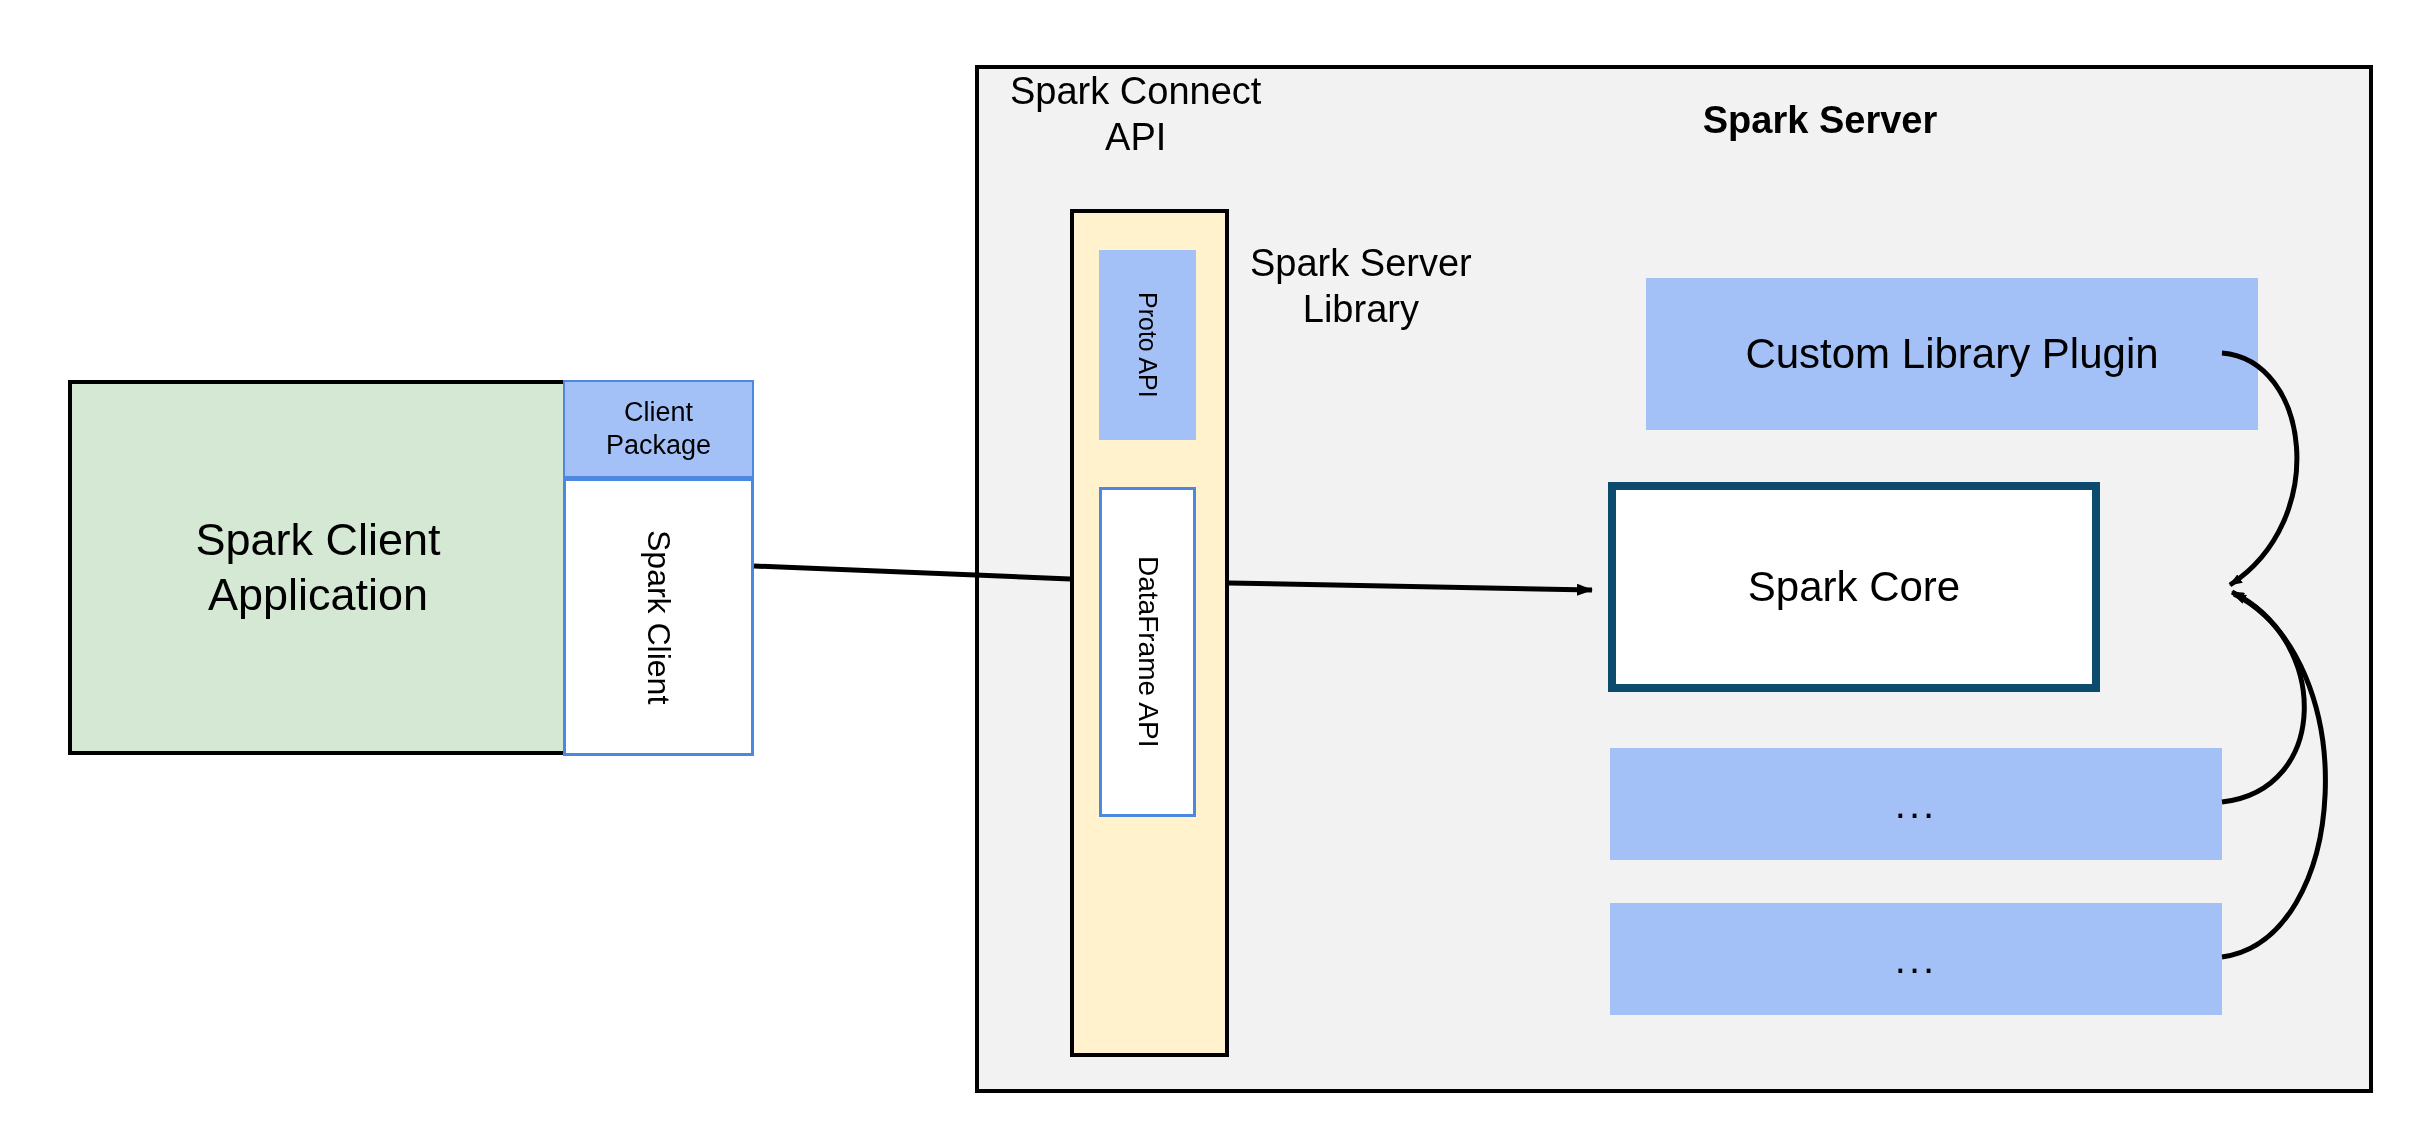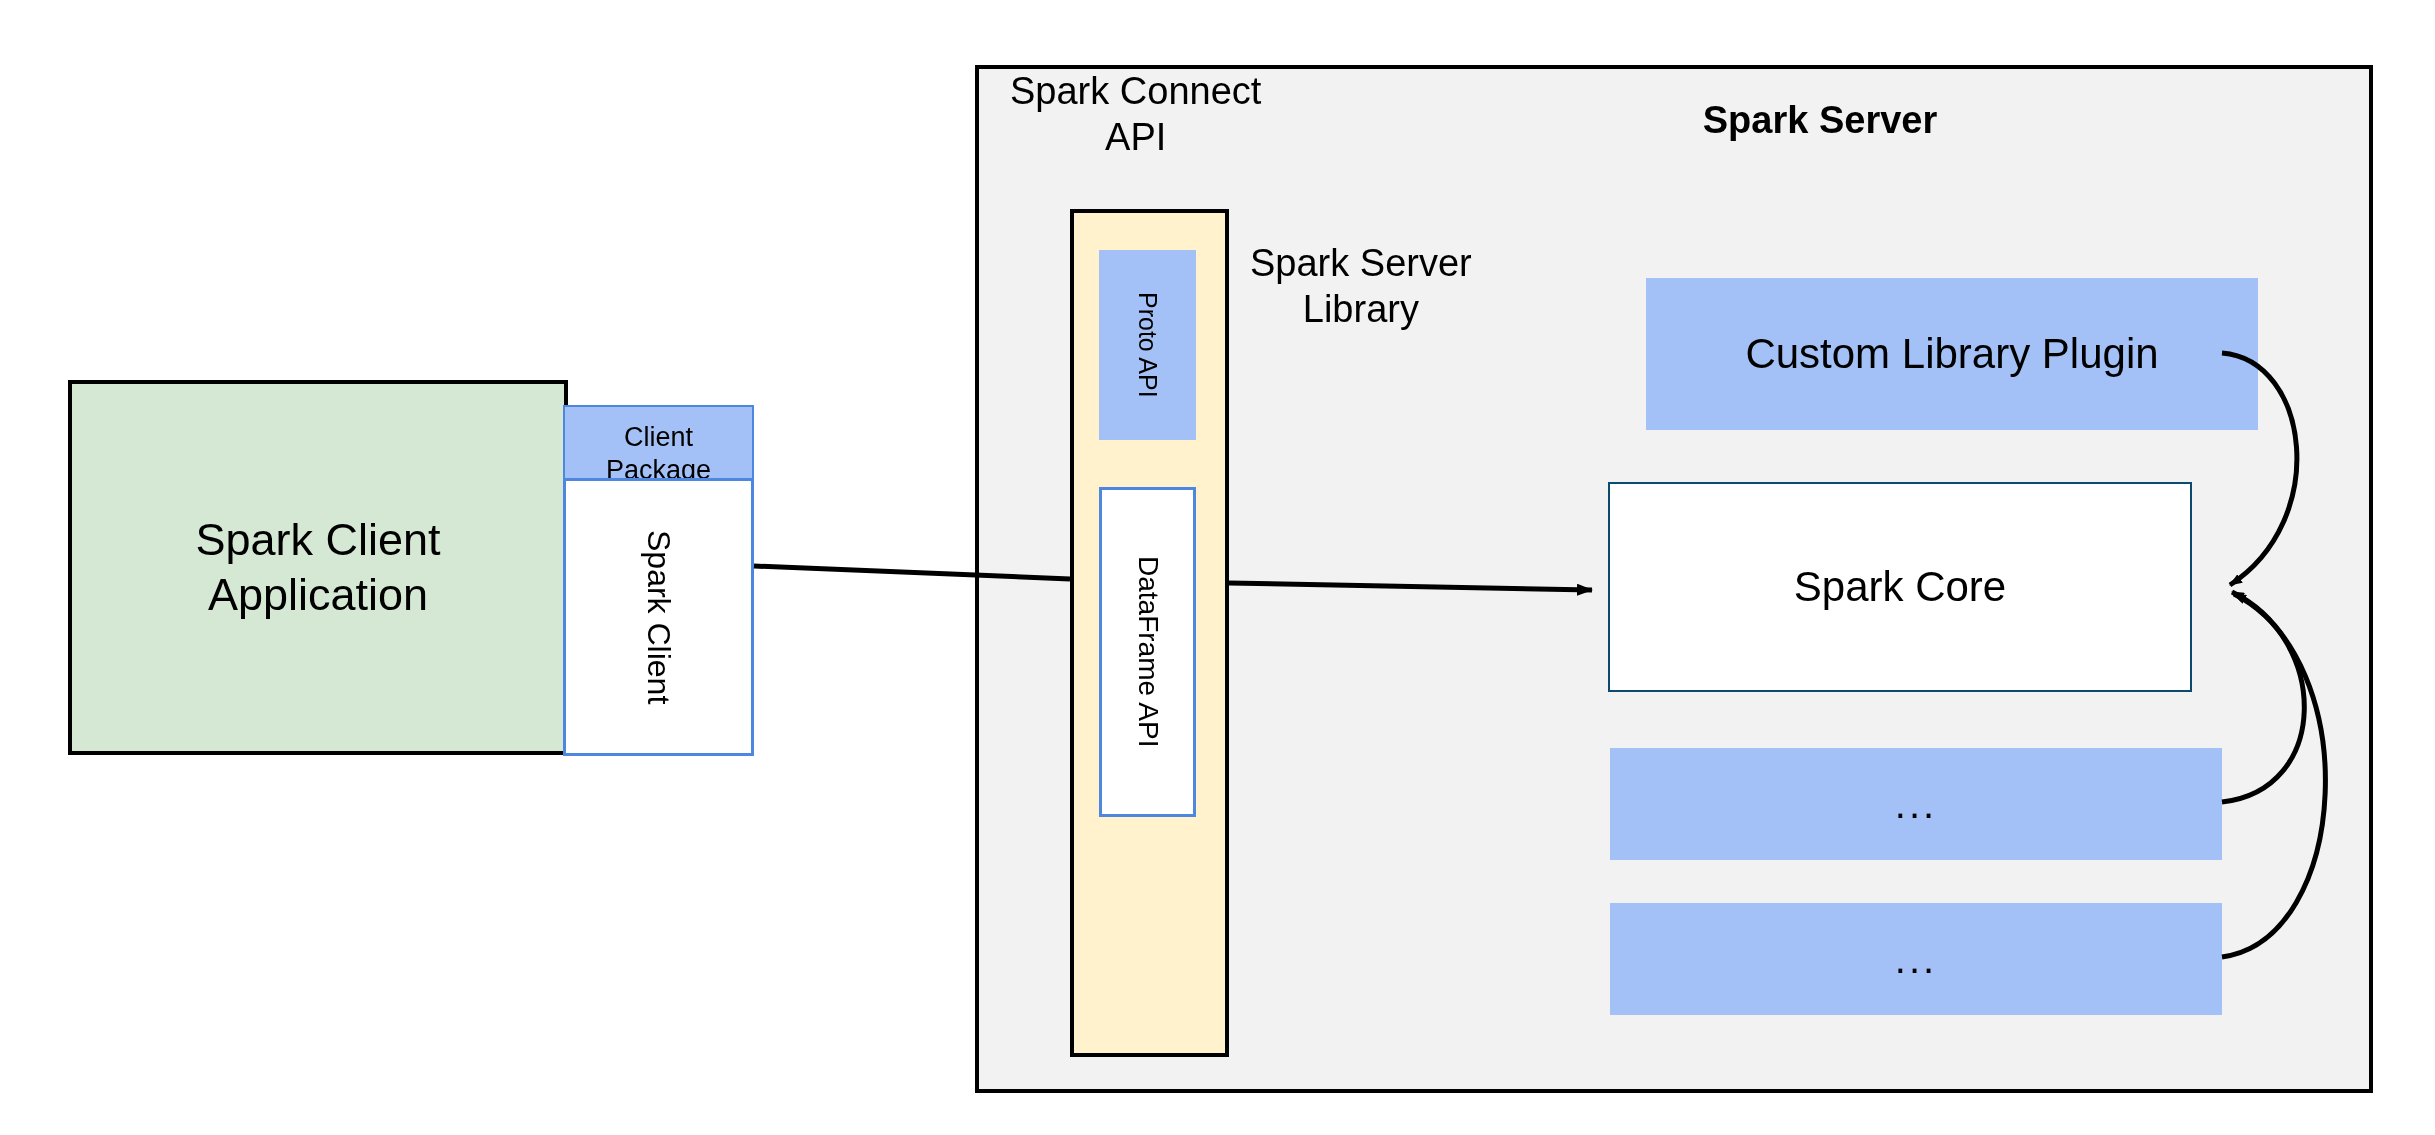--- a/index.html
+++ b/index.html
@@ -37,21 +37,20 @@
     font-size: 45px;
   }
   #client-package {
     left: 563px;
     top: 380px;
     width: 191px;
     height: 98px;
     background: #a3c1f7;
     border: 2px solid #4d87e0;
     font-size: 27px;
-    margin-top: 25px;
   }
   #spark-client {
     left: 563px;
     top: 478px;
     width: 191px;
     height: 278px;
     background: #ffffff;
     border: 3px solid #4d87e0;
     font-size: 32px;
   }
@@ -130,24 +129,24 @@
     top: 278px;
     width: 612px;
     height: 152px;
     background: #a3c1f7;
     font-size: 42px;
     margin-left: 36px;
   }
   #spark-core {
     left: 1608px;
     top: 482px;
-    width: 584px;
+    width: 492px;
     height: 210px;
     background: #ffffff;
-    border: 2px solid #0c4a6e;
+    border: 8px solid #0c4a6e;
     font-size: 42px;
   }
   #ellipsis-one {
     left: 1610px;
     top: 748px;
     width: 612px;
     height: 112px;
     background: #a3c1f7;
     font-size: 40px;
     letter-spacing: 3px;

